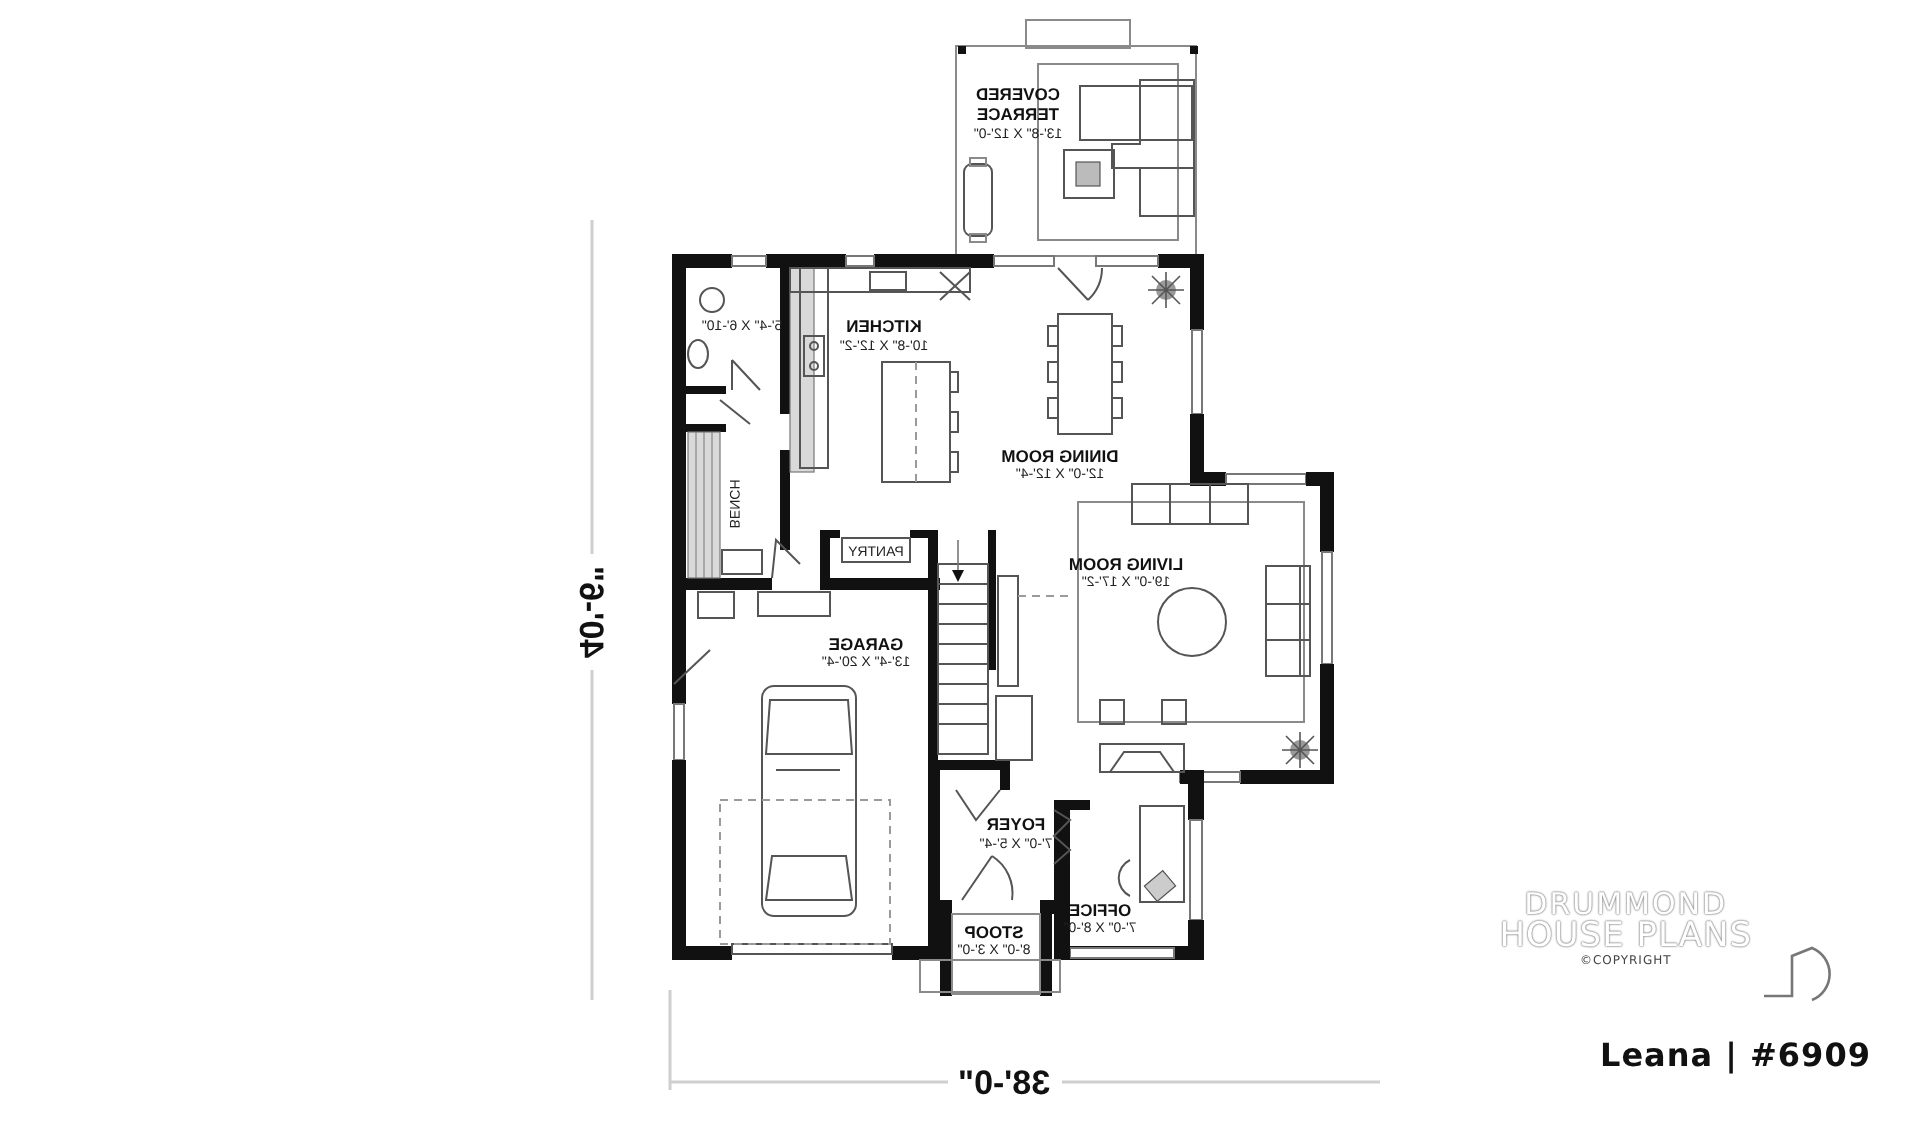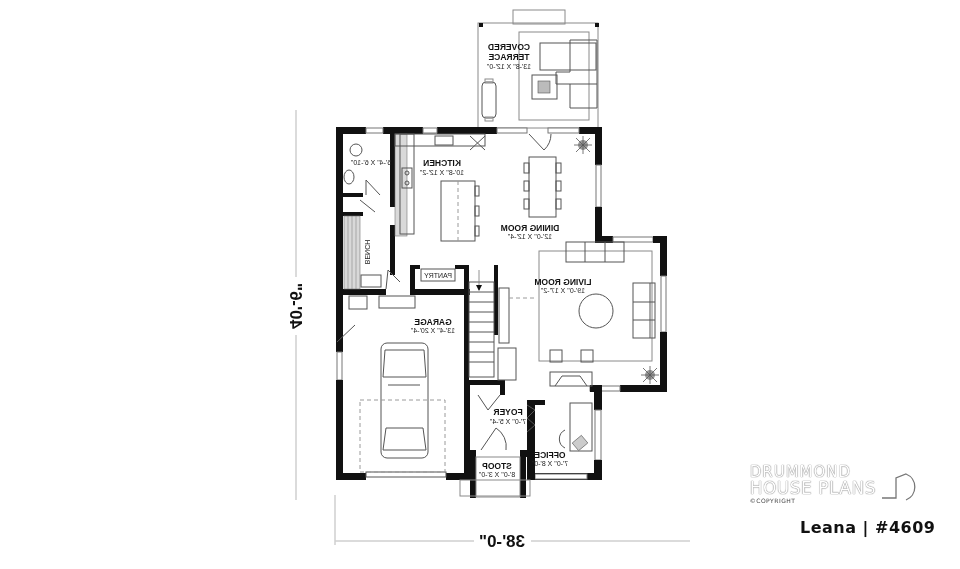--- a/index.html
+++ b/index.html
@@ -9,21 +9,21 @@
   .thin { fill:none; stroke:#555555; stroke-width:1; }
   .thinl { fill:none; stroke:#8a8a8a; stroke-width:1; }
   .fillw { fill:#ffffff; stroke:#555555; stroke-width:1; }
   .dash { fill:none; stroke:#9a9a9a; stroke-width:1; stroke-dasharray:4 3; }
   .dim { stroke:#cfcfcf; stroke-width:1.5; fill:none; }
   .win { fill:#ffffff; stroke:#777777; stroke-width:1; }
   .hatch { fill:#d9d9d9; stroke:#777; stroke-width:0.6; }
   .rname { font-family:"Liberation Sans", sans-serif; font-weight:bold; font-size:8.5px; fill:#111111; }
   .rsize { font-family:"Liberation Sans", sans-serif; font-size:7px; fill:#222222; }
   .dimtext { font-family:"Liberation Sans", sans-serif; font-weight:bold; font-size:17px; fill:#111111; }
-  .logo { position:absolute; right:84px; top:464px; text-align:left; color:#ffffff; font-family:"DejaVu Sans", sans-serif; }
+  .logo { position:absolute; right:84px; top:444px; text-align:center; color:#ffffff; font-family:"DejaVu Sans", sans-serif; }
   .logo .l1 { font-size:15px; letter-spacing:1px; line-height:16px; color:#ffffff; text-shadow:0 0 1px #777, 0 0 1px #777; }
   .logo .l2 { font-size:17px; letter-spacing:0.5px; line-height:16px; color:#ffffff; text-shadow:0 0 1px #777, 0 0 1px #777; }
   .logo .l3 { font-size:6px; color:#444; letter-spacing:0.5px; line-height:9px; }
   .logo-mark { position:absolute; left:878px; top:470px; width:38px; height:34px; }
   .plan-title { position:absolute; left:800px; top:518px; font-family:"DejaVu Sans", sans-serif; font-size:16px; font-weight:bold; color:#111; letter-spacing:0.5px; }
 </style>
 </head>
 <body>
 
 <svg id="plan" viewBox="0 0 960 569" xmlns="http://www.w3.org/2000/svg">
@@ -285,13 +285,13 @@
 </svg>
 
 <div class="logo">
   <div class="l1">DRUMMOND</div>
   <div class="l2">HOUSE PLANS</div>
   <div class="l3">©COPYRIGHT</div>
 </div>
 <svg class="logo-mark" viewBox="0 0 38 34" xmlns="http://www.w3.org/2000/svg">
   <path d="M4,28 L18,28 L18,8 L28,4 A14,14 0 0 1 28,30" fill="none" stroke="#777" stroke-width="1.3"></path>
 </svg>
-<div class="plan-title">Leana | #4609</div>
+<div class="plan-title">Leana | #6909</div>
 
 </body></html>

